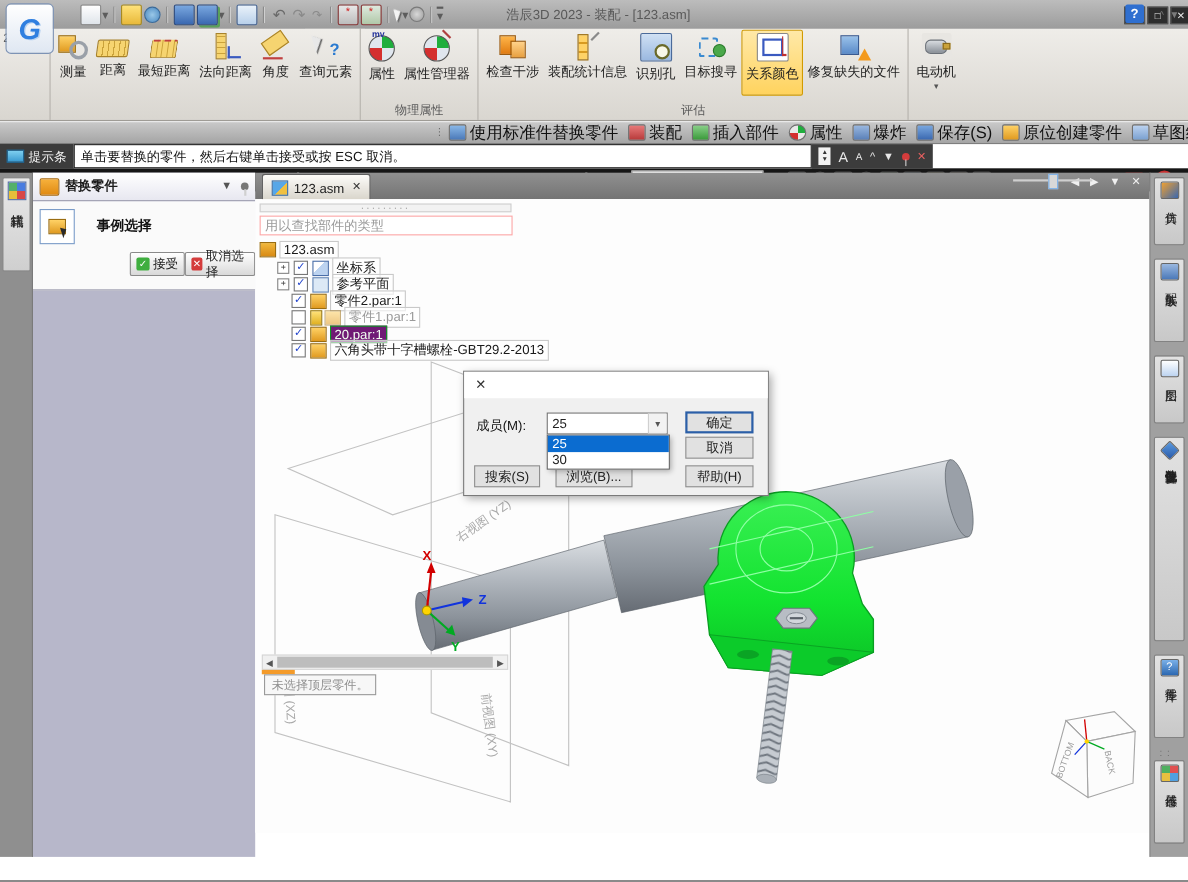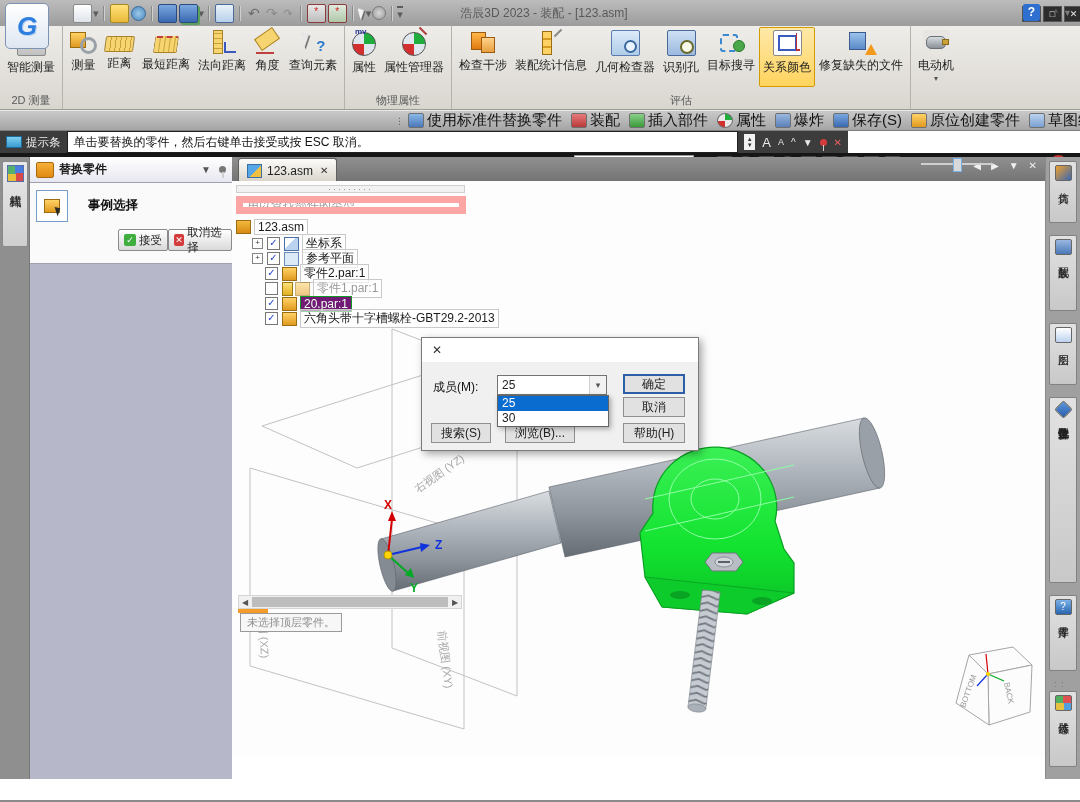--- a/index.html
+++ b/index.html
@@ -85,21 +85,21 @@
   .particon{width:13px;height:12px;background:linear-gradient(135deg,#57a7e8 0 55%,#f0c040 55%);border:1px solid #3a6ea5;margin-right:5px;}
   #doctab .x{margin-left:7px;font-size:10px;color:#333;cursor:pointer;}
   #docnav{right:8px;top:3px;display:flex;gap:10px;color:#f0f0f0;font-size:10px;}
   #docnav span{cursor:pointer;}
 
   
   #viewport{left:232px;top:181px;width:813px;height:576px;background:#fdfdfd;overflow:hidden;}
   #scene{left:0;top:0;}
   #grip{left:4px;top:4px;width:229px;height:8px;background:#f2f2f2;border:1px solid #cfcfcf;
         display:flex;align-items:center;justify-content:center;color:#8a8a8a;font-size:9px;letter-spacing:2px;line-height:5px;box-sizing:border-box;}
-  #pf-search{left:4px;top:15px;width:230px;height:18px;border:7px solid #fca5a5;font-size:12px;color:#444;
+  #pf-search{left:4px;top:15px;width:230px;height:18px;border:1px solid #fca5a5;font-size:12px;color:#444;
              padding:0 4px;box-sizing:border-box;background:#fff;font-family:"Liberation Sans",sans-serif;}
   #pf-search::placeholder{color:#9a9a9a;}
   .trow{position:absolute;height:15px;display:flex;align-items:center;}
   .exp{width:9px;height:9px;border:1px solid #848484;background:#fff;font-size:8px;line-height:8px;text-align:center;color:#333;margin-right:4px;cursor:pointer;}
   .cb{width:11px;height:11px;border:1px solid #777;background:#fff;margin-right:4px;font-size:10px;line-height:10px;text-align:center;color:#2244cc;cursor:pointer;}
   .tico{width:13px;height:12px;margin-right:3px;}
   .assyico{background:linear-gradient(#f2b93e,#d88a14);border:1px solid #9a6d12;}
   .csico{background:linear-gradient(135deg,#fff 40%,#bcd3f0 40%);border:1px solid #4a6ea8;}
   .plico{background:#dce9f6;border:1px solid #6a8ab8;}
   .cubeico{background:linear-gradient(#ffd266,#e09a20);border:1px solid #9a6d12;}
@@ -219,28 +219,20 @@
     <div class="rtab">视图</div>
     <div class="rtab">数据管理</div>
     <div class="rtab">扩展工具</div>
     <div id="helpbox">?</div>
     <span class="minico abs" style="right:22px;top:8px;">^</span>
     <span class="minico abs" style="right:8px;top:8px;">▼</span>
   </div>
 
   <div id="ribbon">
     <div class="rgroup">
-      <div class="rbtns">
-        <div class="rbtn">
-          <div class="rico" style="background:linear-gradient(#e8e8e8,#c0c0c0);border:1px solid #888;">
-              <div style="position:absolute;left:9px;top:2px;width:8px;height:18px;background:#f0c030;clip-path:polygon(40% 0,100% 40%,55% 40%,70% 100%,0 55%,45% 55%);"></div>
-            </div>
-          <span class="rlbl">智能测量</span>
-        </div>
-      </div>
       <div class="rglabel">2D 测量</div>
     </div>
 
     <div class="rgroup">
       <div class="rbtns">
         <div class="rbtn">
           <div class="rico">
               <div style="position:absolute;left:0;top:2px;width:14px;height:14px;background:linear-gradient(#ffd266,#e09a20);border:1px solid #9a6d12;"></div>
               <div style="position:absolute;right:0;bottom:0;width:11px;height:11px;border:3px solid #9aa0a8;border-radius:50%;"></div>
             </div>
@@ -304,26 +296,20 @@
               <div style="position:absolute;right:2px;bottom:1px;width:12px;height:14px;background:linear-gradient(#ffd28a,#e8a040);border:1px solid #9a5a10;"></div>
             </div>
           <span class="rlbl">检查干涉</span>
         </div>
         <div class="rbtn">
           <div class="rico">
               <div style="position:absolute;left:4px;top:1px;width:8px;height:22px;background:repeating-linear-gradient(0deg,#ffd266 0 6px,#d89a20 6px 8px);border:1px solid #9a6d12;"></div>
               <div style="position:absolute;right:2px;top:2px;width:10px;height:2px;background:#8a8a8a;transform:rotate(-45deg);"></div>
             </div>
           <span class="rlbl">装配统计信息</span>
-        </div>
-        <div class="rbtn">
-          <div class="rico" style="background:linear-gradient(#dcebfa,#b0cce8);border:1px solid #5a7ab0;">
-              <div style="position:absolute;right:2px;bottom:2px;width:9px;height:9px;border:2px solid #3a6aa0;border-radius:50%;background:#eaf4ff;"></div>
-            </div>
-          <span class="rlbl">几何检查器</span>
         </div>
         <div class="rbtn">
           <div class="rico" style="background:linear-gradient(#cfe0f4,#9ab8e0);border:1px solid #4a6a9a;">
               <div style="position:absolute;right:1px;bottom:1px;width:10px;height:10px;border:2px solid #6a6a2a;border-radius:50%;background:#f8f8e8;"></div>
             </div>
           <span class="rlbl">识别孔</span>
         </div>
         <div class="rbtn">
           <div class="rico">
               <div style="position:absolute;left:2px;top:4px;width:14px;height:14px;border:2px dashed #3a8ad0;border-radius:3px;"></div>

